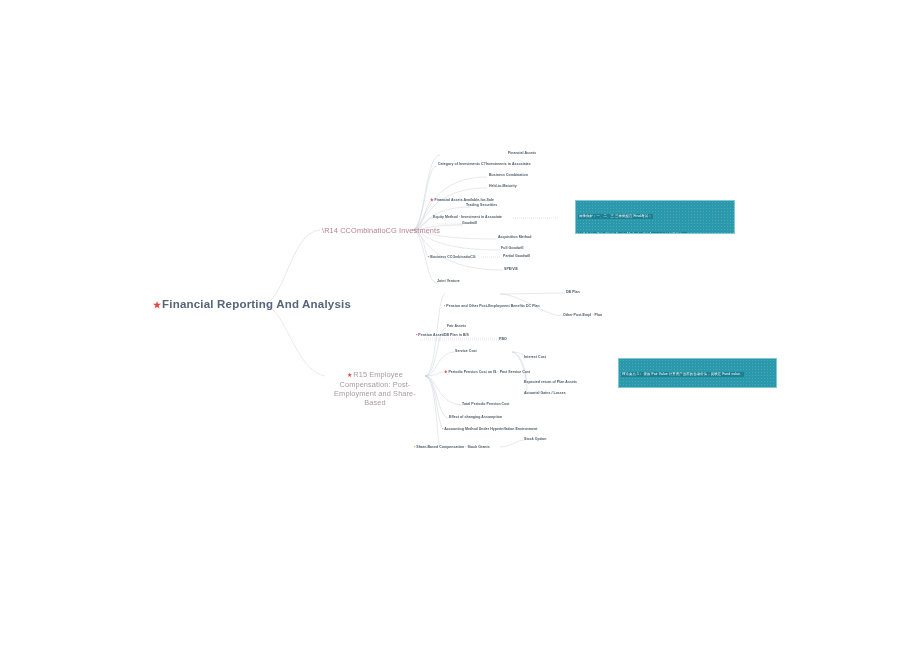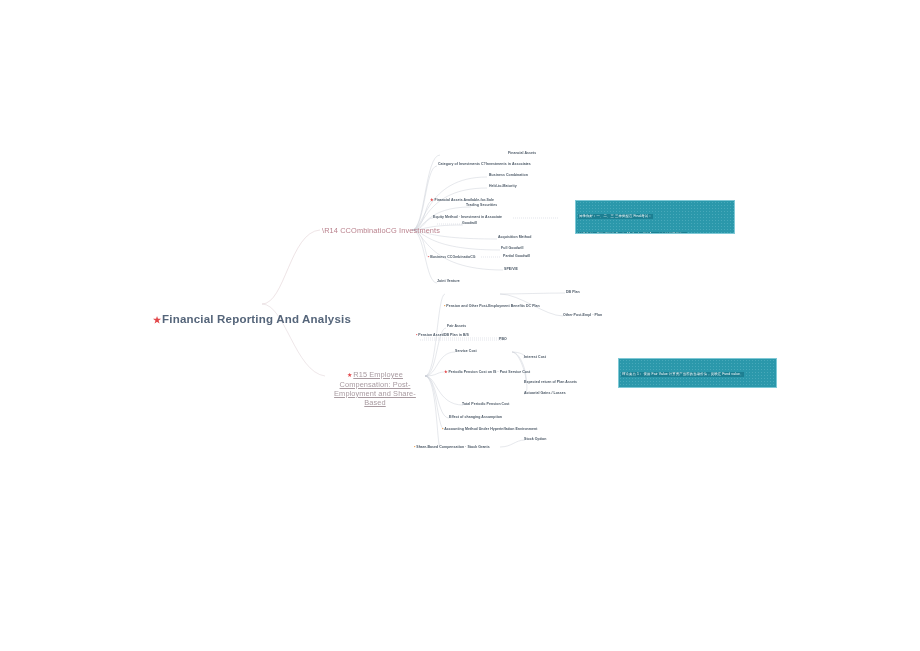--- a/index.html
+++ b/index.html
@@ -35,21 +35,21 @@
     letter-spacing: .2px;
   }
   
   .lvl1 {
     font-size: 7.4px;
     font-weight: normal;
     color: #b9808c;
     letter-spacing: .1px;
   }
   .lvl1.grey { color: #a89aa0; }
-  .lvl1 .l1line { display: block; text-decoration: underline; }
+  .lvl1 .l1line { display: block; }
   
   .lvl2 {
     font-size: 3.5px;
     font-weight: bold;
     color: #4a5765;
     letter-spacing: .05px;
   }
   
   .star {
     color: #e2474a;
@@ -144,21 +144,21 @@
 
     <g stroke="#b7bec9" stroke-width="0.4" stroke-dasharray="1,1" fill="none">
       <path d="M513 218 L 559 218"></path>
       <path d="M437 224 L 462 224"></path>
       <path d="M481 257 L 500 257"></path>
       <path d="M424 338 L 500 338"></path>
       <path d="M420 340 L 505 340"></path>
     </g>
   </svg>
 
-  <div class="node root" style="left:153px; top:312px;">
+  <div class="node root" style="left:153px; top:297px;">
     <span class="star">★</span><span>Financial Reporting And Analysis</span>
   </div>
 
   <div class="node lvl1" style="left:322px; top:226px;">
     <span>\R14 CCOmbinatioCG Investments</span>
   </div>
 
   <div class="node lvl1 grey" style="left:325px; top:370px; text-align:center; width:100px; white-space:normal;">
     <span class="star">★</span><span class="l1line" style="display:inline">R15 Employee Compensation: Post-</span>
     <span class="l1line">Employment and Share-Based</span>

